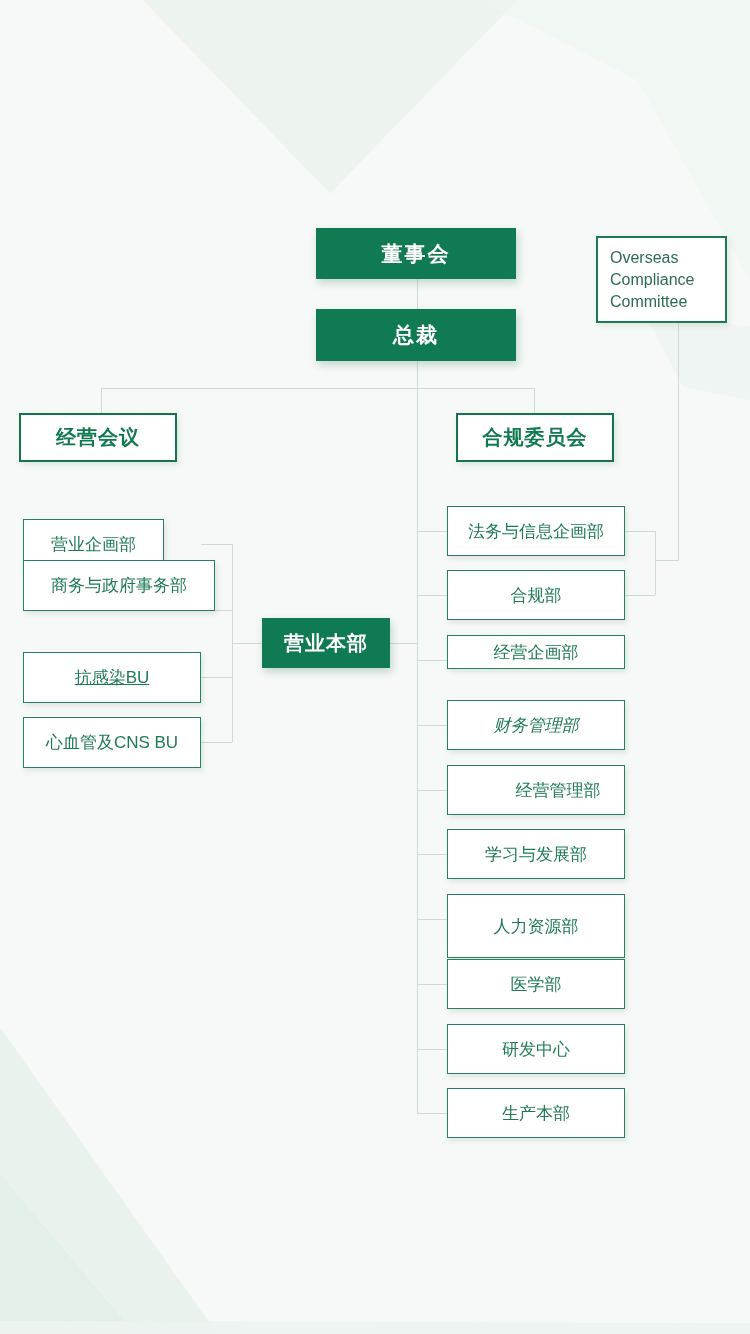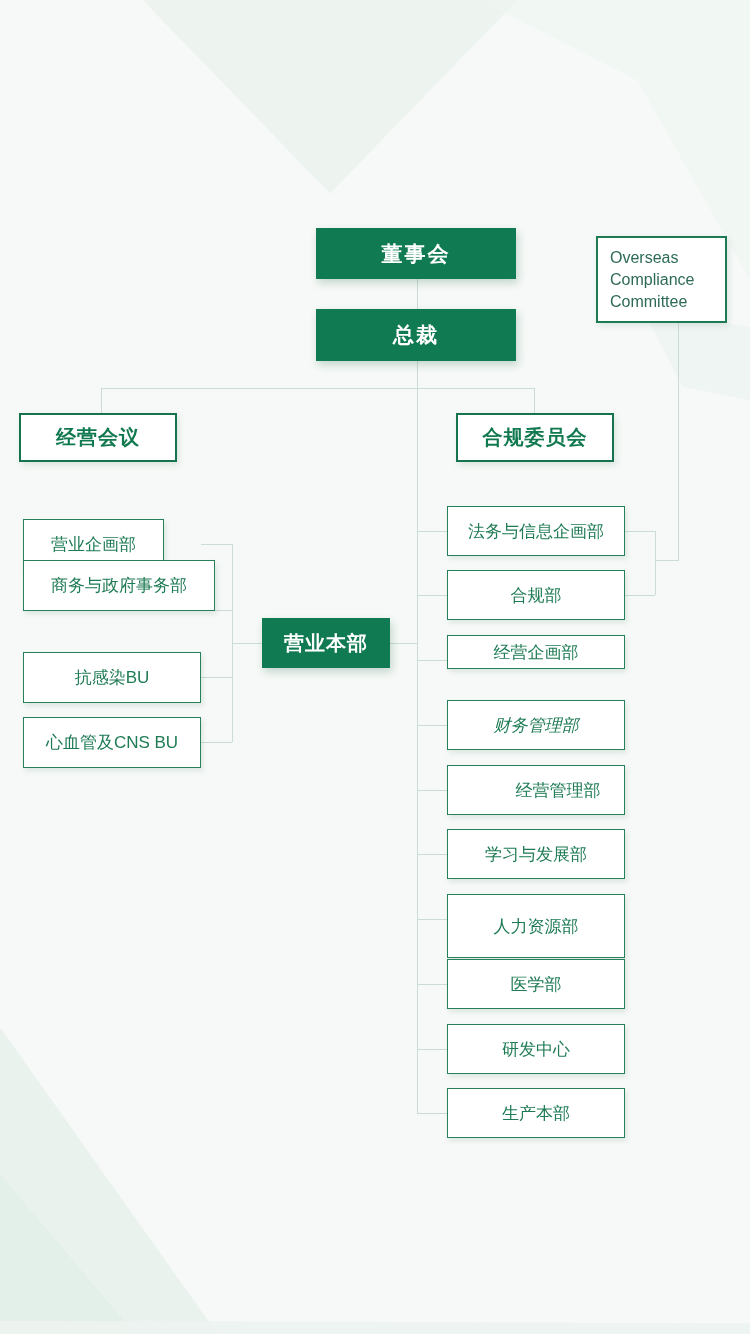--- a/index.html
+++ b/index.html
@@ -90,21 +90,21 @@
   <div class="box green" style="left:316px;top:228px;width:200px;height:51px;">董事会</div>
   <div class="box green" style="left:316px;top:309px;width:200px;height:52px;">总裁</div>
 
   <div class="box overseas" style="left:596px;top:236px;width:131px;height:87px;">Overseas Compliance Committee</div>
 
   <div class="box header" style="left:19px;top:413px;width:158px;height:49px;">经营会议</div>
   <div class="box header" style="left:456px;top:413px;width:158px;height:49px;">合规委员会</div>
 
   <div class="box dept" style="left:23px;top:519px;width:141px;height:51px;">营业企画部</div>
   <div class="box dept" style="left:23px;top:552px;width:192px;height:51px;margin-top:8px;">商务与政府事务部</div>
-  <div class="box dept" style="left:23px;top:652px;width:178px;height:51px;">抗感染BU</div>
+  <div class="box dept" style="left:23px;top:652px;width:178px;height:51px;text-decoration:underline;">抗感染BU</div>
   <div class="box dept" style="left:23px;top:717px;width:178px;height:51px;">心血管及CNS BU</div>
 
   <div class="box green small" style="left:262px;top:618px;width:128px;height:50px;">营业本部</div>
 
   <div class="box dept" style="left:447px;top:506px;width:178px;height:50px;">法务与信息企画部</div>
   <div class="box dept" style="left:447px;top:570px;width:178px;height:50px;">合规部</div>
   <div class="box dept" style="left:447px;top:635px;width:178px;height:34px;">经营企画部</div>
   <div class="box dept" style="left:447px;top:700px;width:178px;height:50px;font-style:italic;">财务管理部</div>
   <div class="box dept" style="left:447px;top:765px;width:178px;height:50px;padding-left:44px;">经营管理部</div>
   <div class="box dept" style="left:447px;top:829px;width:178px;height:50px;">学习与发展部</div>

